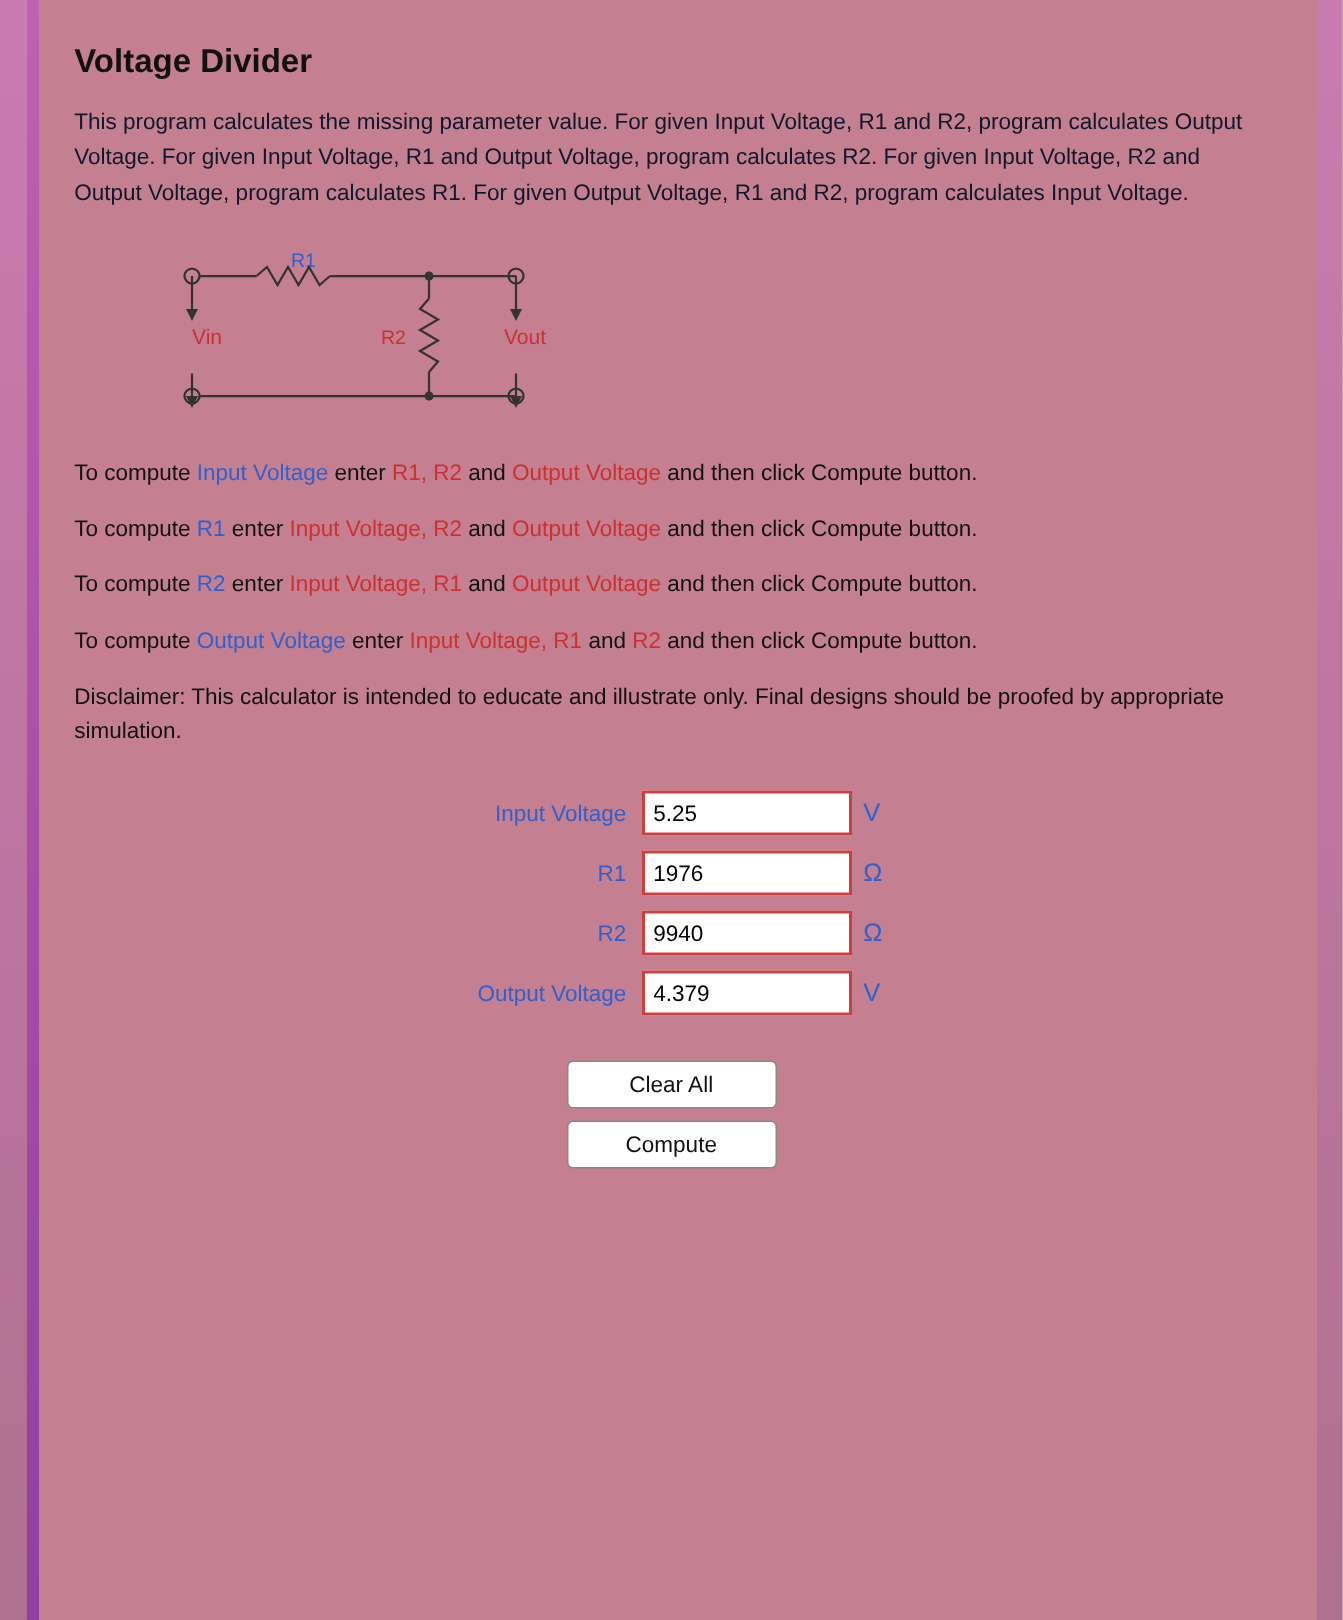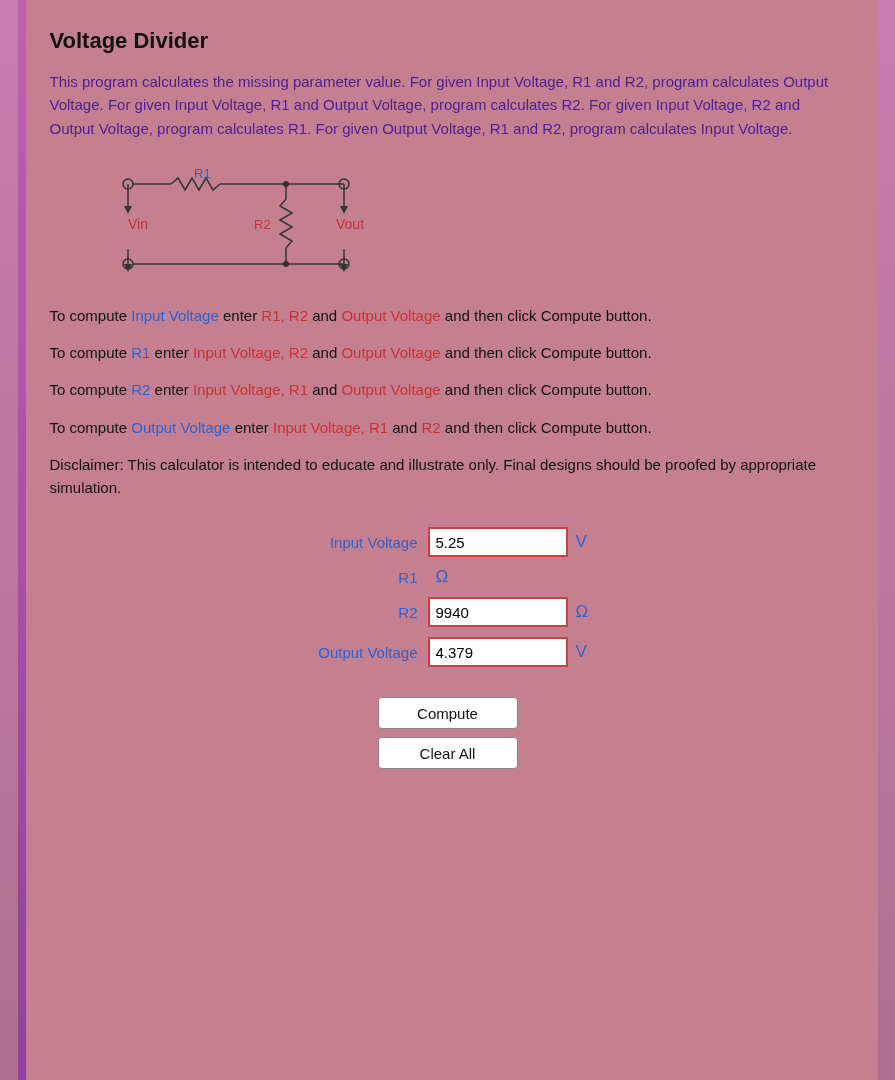--- a/index.html
+++ b/index.html
@@ -36,21 +36,21 @@
     h1 {
       font-size: 22px;
       font-weight: bold;
       margin-bottom: 16px;
       color: #111;
     }
 
     .description {
       margin-bottom: 24px;
       line-height: 1.55;
-      color: #4c1d95;
+      color: #0f172a;
     }
 
     
     .circuit-diagram {
       margin: 8px 0 20px 16px;
       width: 320px;
       height: 120px;
       position: relative;
     }
 
@@ -208,35 +208,36 @@
   <div class="form-section">
 
     <div class="form-row">
       <label class="form-label">Input Voltage</label>
       <input class="form-input" type="text" value="5.25" style="">
       <span class="form-unit">V</span>
     </div>
 
     <div class="form-row">
       <label class="form-label">R1</label>
+      <input class="form-input" type="text" value="1976" style="">
       <span class="form-unit">Ω</span>
     </div>
 
     <div class="form-row">
       <label class="form-label">R2</label>
       <input class="form-input" type="text" value="9940" style="">
       <span class="form-unit">Ω</span>
     </div>
 
     <div class="form-row">
       <label class="form-label">Output Voltage</label>
       <input class="form-input" type="text" value="4.379" style="">
       <span class="form-unit">V</span>
     </div>
 
   </div>
 
   <div class="button-section">
+    <button class="btn">Clear All</button>
     <button class="btn">Compute</button>
-    <button class="btn">Clear All</button>
   </div>
 
 </div>
 
 </body></html>

